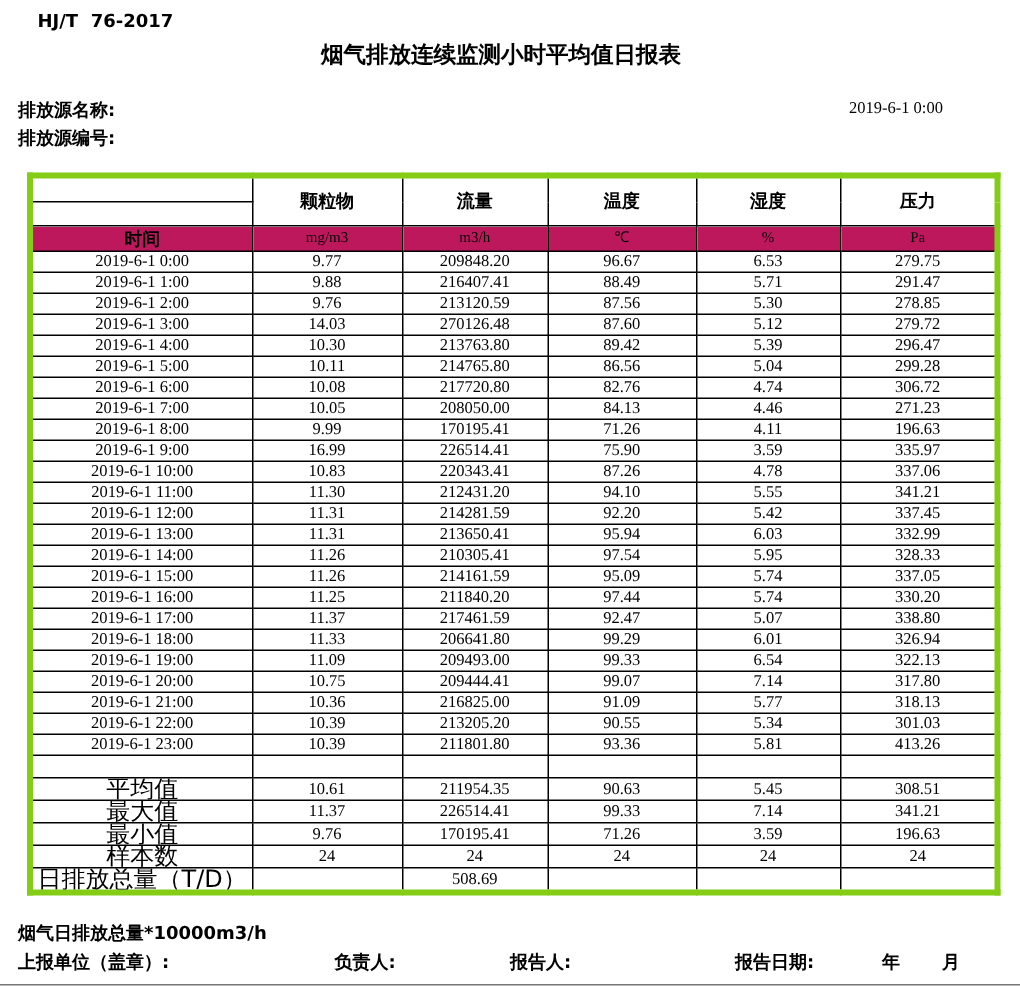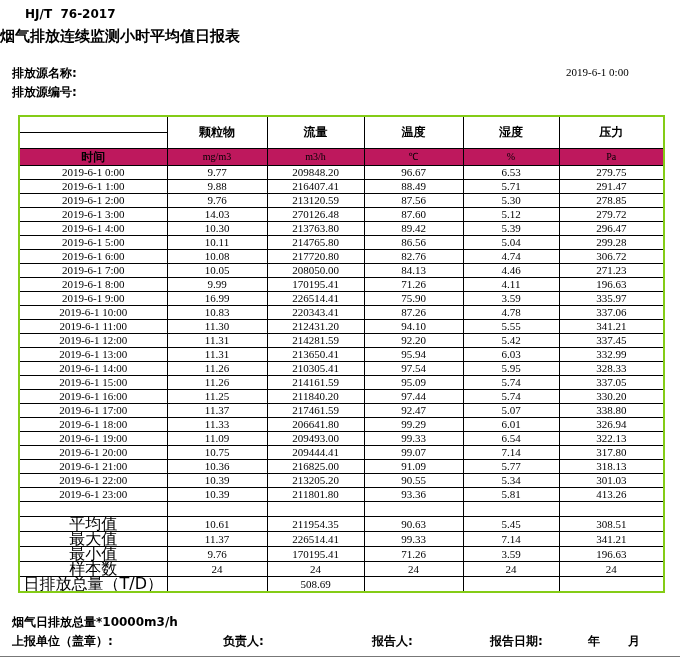--- a/index.html
+++ b/index.html
@@ -10,33 +10,33 @@
     color: #000;
     font-family: "DejaVu Sans", sans-serif;
     overflow: hidden;
   }
   .doc-code {
     position: absolute; left: 25px; top: 7px;
     font-weight: bold; font-size: 12px; white-space: pre;
   }
   .title {
     position: absolute; left: 0; top: 27px; width: 668px;
-    font-weight: bold; font-size: 15px;
+    text-align: center; font-weight: bold; font-size: 15px;
   }
   .src-name-label { position: absolute; left: 12px; top: 65px; font-weight: bold; font-size: 12px; }
   .src-code-label { position: absolute; left: 12px; top: 84px; font-weight: bold; font-size: 12px; }
   .report-datetime {
     position: absolute; left: 566px; top: 66px;
     font-size: 11px; font-family: "Liberation Serif", serif;
   }
   table.report {
     position: absolute; left: 18px; top: 115px;
     width: 645px;
     border-collapse: collapse; table-layout: fixed;
-    border: 2px solid #84cc16;
+    border: 4px solid #84cc16;
     font-family: "Liberation Serif", serif; font-size: 11px;
   }
   table.report td {
     border: 1px solid #000;
     text-align: center; vertical-align: middle;
     padding: 0; height: 13px; line-height: 13px;
     overflow: hidden; white-space: nowrap;
   }
   tr.hdr td { height: 15px; line-height: 15px; }
   td.colhead {
@@ -56,21 +56,21 @@
   tbody.summary td { height: 14px; line-height: 14px; }
   tbody.summary td.sum-label { font-family: "DejaVu Sans", sans-serif; font-size: 16px; }
   .note-line {
     position: absolute; left: 12px; top: 614px;
     font-weight: bold; font-size: 12px;
   }
   .sign-line { position: absolute; left: 0; top: 633px; width: 544px; height: 18px; }
   .sign-line span { position: absolute; font-weight: bold; font-size: 12px; white-space: nowrap; }
   .lbl-unit   { left: 12px; }
   .lbl-resp   { left: 223px; }
-  .lbl-report { left: 372px; }
+  .lbl-report { left: 340px; }
   .lbl-date   { left: 490px; }
   .lbl-year   { left: 588px; }
   .lbl-month  { left: 628px; }
   .bottom-edge {
     position: absolute; left: 0; top: 656px; width: 680px; height: 1px;
     background: #777;
   }
 </style>
 </head>
 <body>

